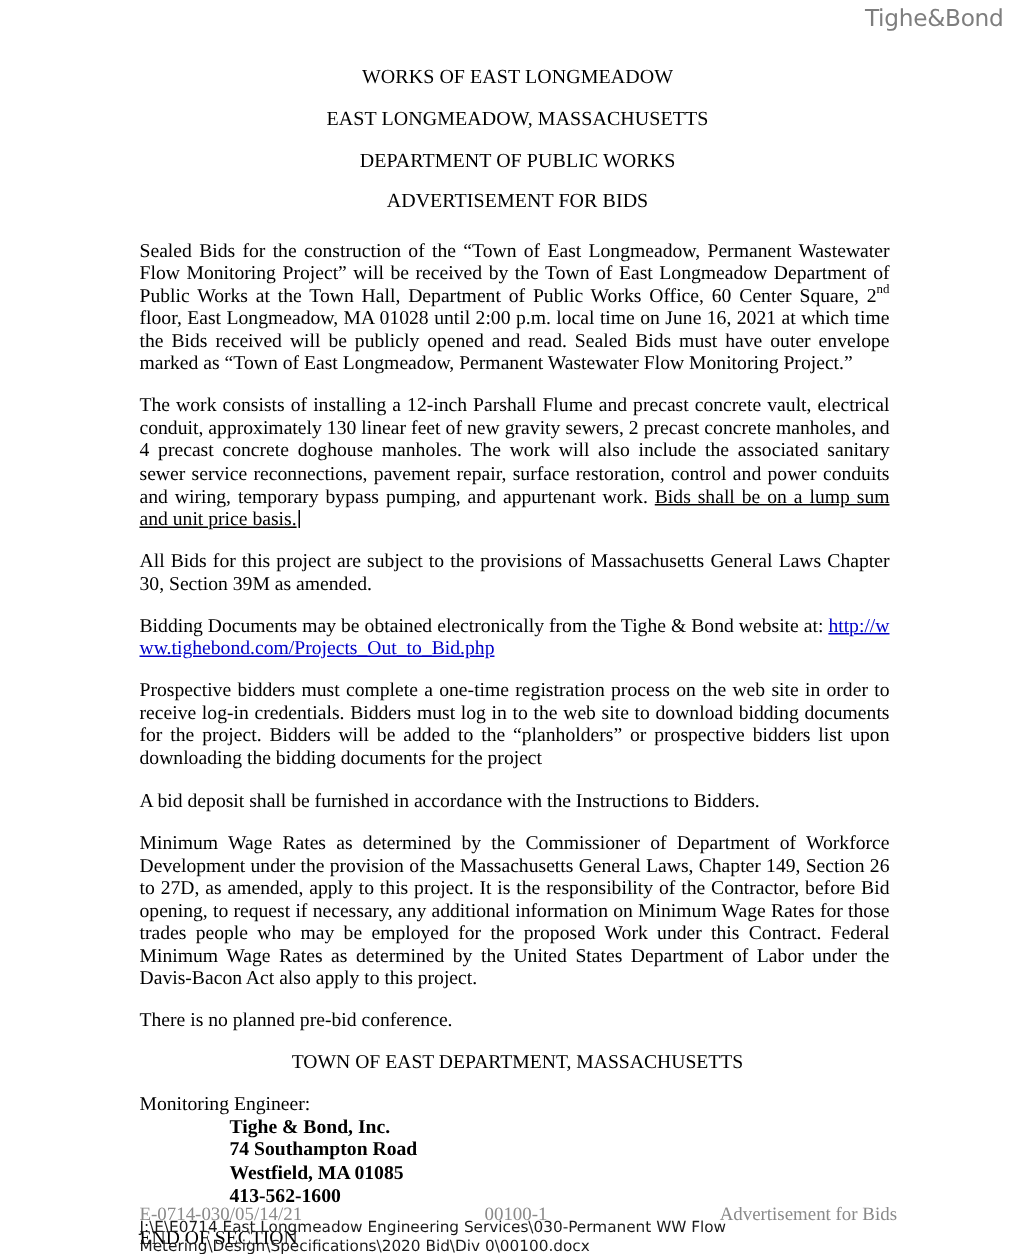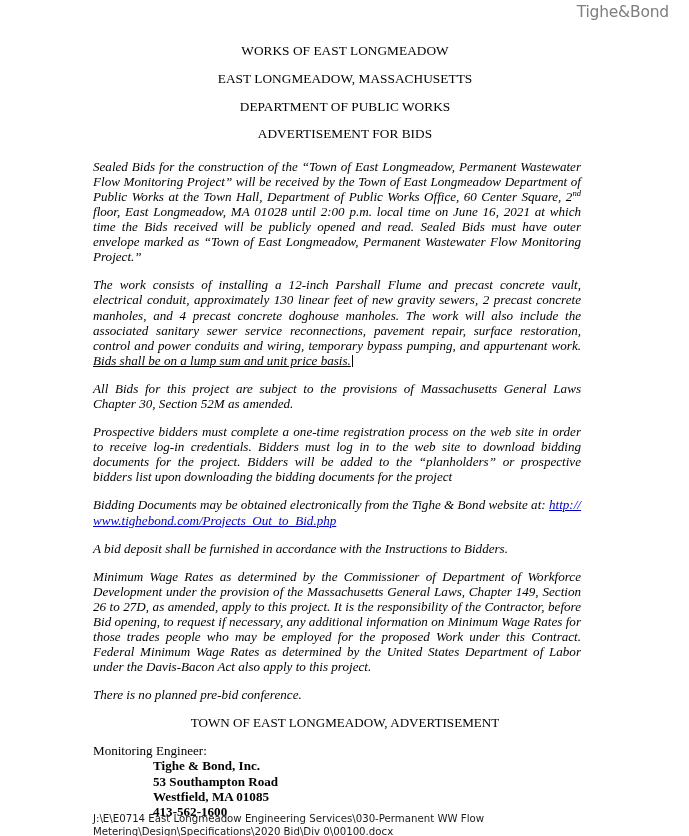--- a/index.html
+++ b/index.html
@@ -52,23 +52,22 @@
     white-space: nowrap;
   }
   .heading.h-first { margin-top: 0; }
   .heading.last-head { margin-bottom: 18px; }
 
   p.body {
     text-align: justify;
     text-justify: inter-word;
     font-size: 13.1px;
     line-height: 15.1px;
-    margin: 0 16px 13px 0;
+    margin: 0 4px 13px 0;
     hyphens: none;
-    font-style: italic;
   }
   p.body.tight { margin-bottom: 12.5px; }
 
   .sup {
     font-size: 8.6px;
     vertical-align: super;
     line-height: 0;
   }
 
   .u { text-decoration: underline; }
@@ -148,42 +147,47 @@
 
     <div class="heading h-first">WORKS OF EAST LONGMEADOW</div>
     <div class="heading">EAST LONGMEADOW, MASSACHUSETTS</div>
     <div class="heading">DEPARTMENT OF PUBLIC WORKS</div>
     <div class="heading last-head">ADVERTISEMENT FOR BIDS</div>
 
     <p class="body"><span>Sealed Bids for the construction of the “Town of East Longmeadow, Permanent Wastewater Flow Monitoring Project” will be received by the Town of East Longmeadow Department of Public Works at the Town Hall, Department of Public Works Office, 60 Center Square, 2</span><span class="sup">nd</span><span> floor, East Longmeadow, MA 01028 until 2:00 p.m. local time on June 16, 2021 at which time the Bids received will be publicly opened and read.  Sealed Bids must have outer envelope marked as “Town of East Longmeadow, Permanent Wastewater Flow Monitoring Project.”</span></p>
 
     <p class="body"><span>The work consists of installing a 12-inch Parshall Flume and precast concrete vault, electrical conduit, approximately 130 linear feet of new gravity sewers, 2 precast concrete manholes, and 4 precast concrete doghouse manholes. The work will also include the associated sanitary sewer service reconnections, pavement repair, surface restoration, control and power conduits and wiring, temporary bypass pumping, and appurtenant work.  </span><span class="u">Bids shall be on a lump sum and unit price basis.</span><span class="caret"></span></p>
 
-    <p class="body">All Bids for this project are subject to the provisions of Massachusetts General Laws Chapter 30, Section 52M as amended.</p>
+    <p class="body">All Bids for this project are subject to the provisions of Massachusetts General Laws Chapter 30, Section 39M as amended.</p>
+
+    <p class="body"><span>Bidding Documents may be obtained electronically from the Tighe &amp; Bond website at: </span><span class="link">http://www.tighebond.com/Projects_Out_to_Bid.php</span></p>
 
     <p class="body">Prospective bidders must complete a one-time registration process on the web site in order to receive log-in credentials.  Bidders must log in to the web site to download bidding documents for the project.  Bidders will be added to the “planholders” or prospective bidders list upon downloading the bidding documents for the project</p>
-
-    <p class="body"><span>Bidding Documents may be obtained electronically from the Tighe &amp; Bond website at: </span><span class="link">http://www.tighebond.com/Projects_Out_to_Bid.php</span></p>
 
     <p class="body">A bid deposit shall be furnished in accordance with the Instructions to Bidders.</p>
 
     <p class="body">Minimum Wage Rates as determined by the Commissioner of Department of Workforce Development under the provision of the Massachusetts General Laws, Chapter 149, Section 26 to 27D, as amended, apply to this project.  It is the responsibility of the Contractor, before Bid opening, to request if necessary, any additional information on Minimum Wage Rates for those trades people who may be employed for the proposed Work under this Contract.  Federal Minimum Wage Rates as determined by the United States Department of Labor under the Davis-Bacon Act also apply to this project.</p>
 
     <p class="body tight">There is no planned pre-bid conference.</p>
 
-    <div class="center-line">TOWN OF EAST LONGMEADOW, ADVERTISEMENT</div>
+    <div class="center-line">TOWN OF EAST DEPARTMENT, MASSACHUSETTS</div>
 
     <div class="addr-block">
       <div class="lead">Monitoring Engineer:</div>
       <div class="ind">Tighe &amp; Bond, Inc.</div>
-      <div class="ind">53 Southampton Road</div>
+      <div class="ind">74 Southampton Road</div>
       <div class="ind">Westfield, MA  01085</div>
       <div class="ind">413-562-1600</div>
     </div>
 
     <div class="end-of-section">END OF SECTION</div>
 
   </div>
 
   <div class="path">J:\E\E0714 East Longmeadow Engineering Services\030-Permanent WW Flow Metering\Design\Specifications\2020 Bid\Div 0\00100.docx</div>
 
+  <div class="footer">
+    <div class="f-left">E-0714-030/05/14/21</div>
+    <div class="f-mid">00100-1</div>
+    <div class="f-right">Advertisement for Bids</div>
+  </div>
 
 </div>
 
 </body></html>

